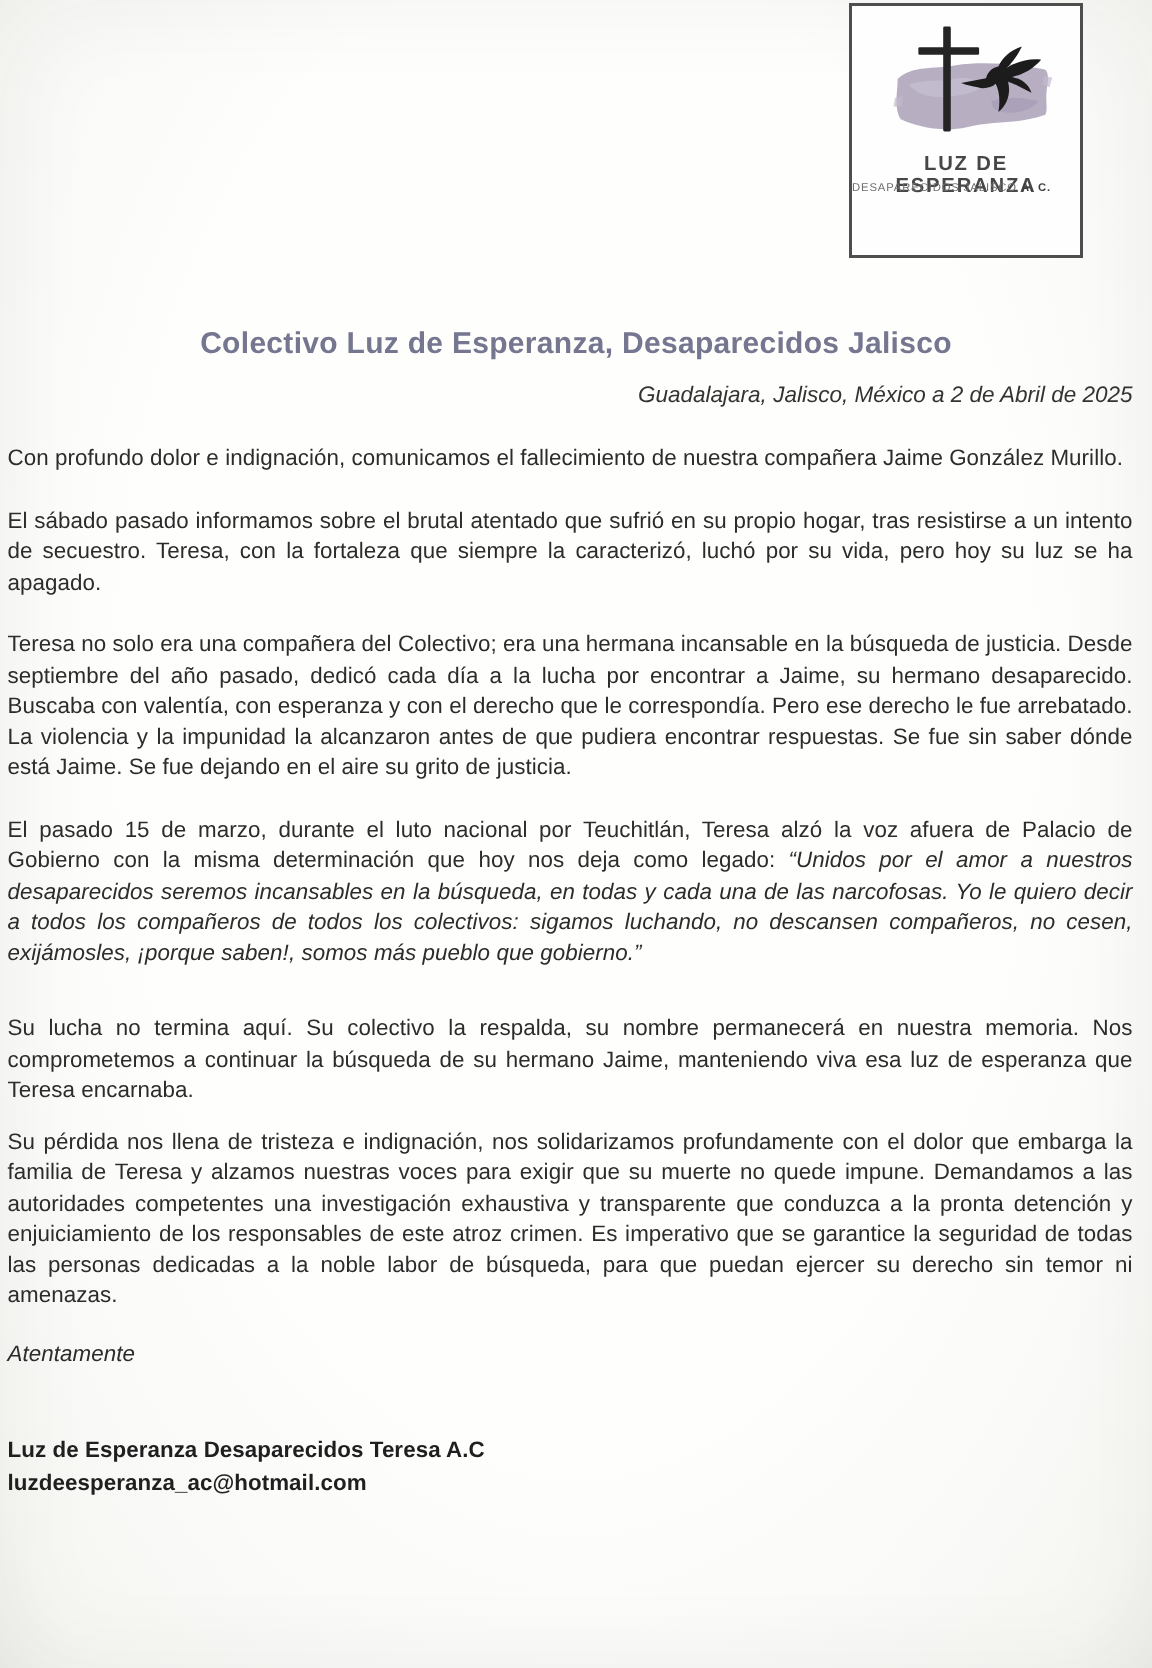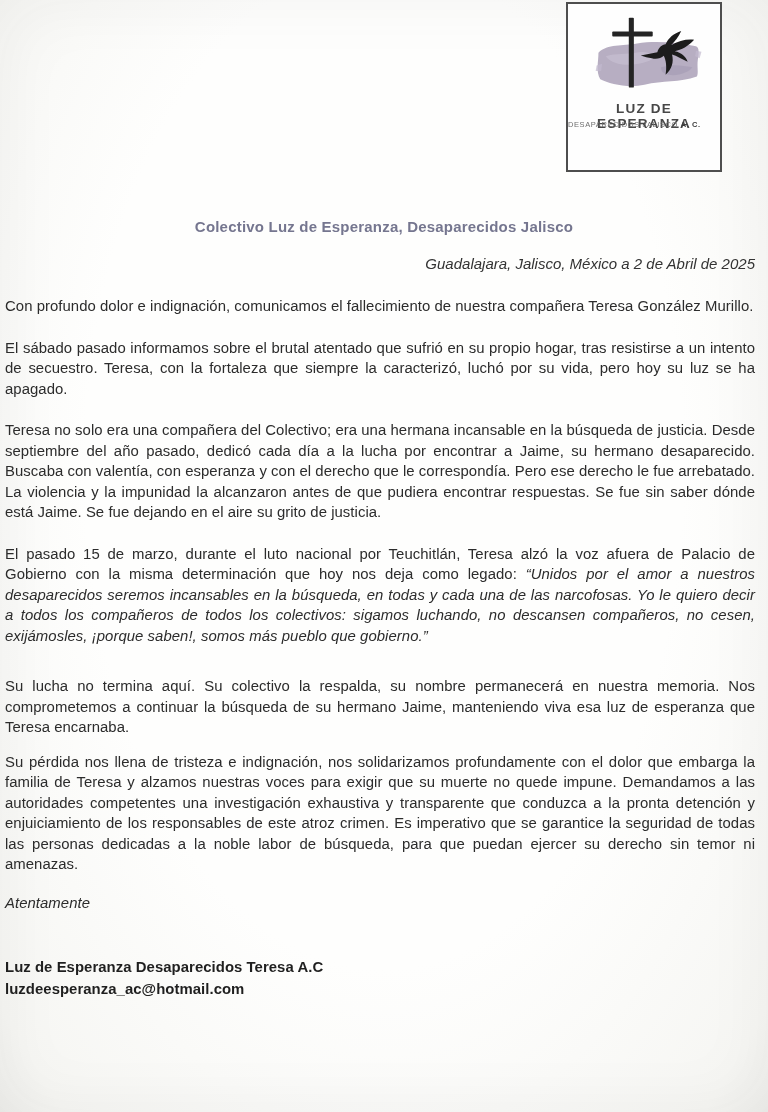--- a/index.html
+++ b/index.html
@@ -26,21 +26,21 @@
   }
   .logo-sub{
     position:absolute;top:116px;left:0;width:100%;text-align:left;
     font-size:7.5px;letter-spacing:0.6px;color:#6e6e6e;
   }
   .logo-sub b{color:#3d3d3d;}
 
   
   .doc-title{
     position:absolute;top:218px;left:0;width:100%;text-align:center;
-    font-size:15px;font-weight:700;letter-spacing:0.2px;
+    font-size:20px;font-weight:700;letter-spacing:0.2px;
   }
   .dateline{
     position:absolute;top:255px;left:5px;right:13px;text-align:right;
     font-size:15px;font-style:italic;color:#333333;
   }
 
   
   .body-text{
     position:absolute;top:296px;left:5px;right:13px;
     font-size:14.9px;line-height:20.5px;color:#2c2c2c;
@@ -86,21 +86,21 @@
              C80 48.5 74 49.5 70 48 C66 47.5 62 46.5 58 45 Z"></path>
       </svg>
       <div class="logo-name">LUZ DE ESPERANZA</div>
       <div class="logo-sub"><span>DESAPARECIDOS JALISCO </span><b>A. C.</b></div>
     </div>
 
     <div class="doc-title" style="color:#75768f">Colectivo Luz de Esperanza, Desaparecidos Jalisco</div>
     <div class="dateline">Guadalajara, Jalisco, México a 2 de Abril de 2025</div>
 
     <div class="body-text">
-      <p><span>Con profundo dolor e indignación, comunicamos el fallecimiento de nuestra compañera Teresa González Murillo.</span></p>
+      <p><span>Con profundo dolor e indignación, comunicamos el fallecimiento de nuestra compañera Jaime González Murillo.</span></p>
 
       <p><span>El sábado pasado informamos sobre el brutal atentado que sufrió en su propio hogar, tras resistirse a un intento de secuestro. Teresa, con la fortaleza que siempre la caracterizó, luchó por su vida, pero hoy su luz se ha apagado.</span></p>
 
       <p class="gap-24"><span>Teresa no solo era una compañera del Colectivo; era una hermana incansable en la búsqueda de justicia. Desde septiembre del año pasado, dedicó cada día a la lucha por encontrar a Jaime, su hermano desaparecido. Buscaba con valentía, con esperanza y con el derecho que le correspondía. Pero ese derecho le fue arrebatado. La violencia y la impunidad la alcanzaron antes de que pudiera encontrar respuestas. Se fue sin saber dónde está Jaime. Se fue dejando en el aire su grito de justicia.</span></p>
 
       <p class="gap-30"><span>El pasado 15 de marzo, durante el luto nacional por Teuchitlán, Teresa alzó la voz afuera de Palacio de Gobierno con la misma determinación que hoy nos deja como legado: </span><span class="quote">“Unidos por el amor a nuestros desaparecidos seremos incansables en la búsqueda, en todas y cada una de las narcofosas. Yo le quiero decir a todos los compañeros de todos los colectivos: sigamos luchando, no descansen compañeros, no cesen, exijámosles, ¡porque saben!, somos más pueblo que gobierno.”</span></p>
 
       <p class="gap-14"><span>Su lucha no termina aquí. Su colectivo la respalda, su nombre permanecerá en nuestra memoria. Nos comprometemos a continuar la búsqueda de su hermano Jaime, manteniendo viva esa luz de esperanza que Teresa encarnaba.</span></p>
 
       <p class="gap-26"><span>Su pérdida nos llena de tristeza e indignación, nos solidarizamos profundamente con el dolor que embarga la familia de Teresa y alzamos nuestras voces para exigir que su muerte no quede impune. Demandamos a las autoridades competentes una investigación exhaustiva y transparente que conduzca a la pronta detención y enjuiciamiento de los responsables de este atroz crimen. Es imperativo que se garantice la seguridad de todas las personas dedicadas a la noble labor de búsqueda, para que puedan ejercer su derecho sin temor ni amenazas.</span></p>

